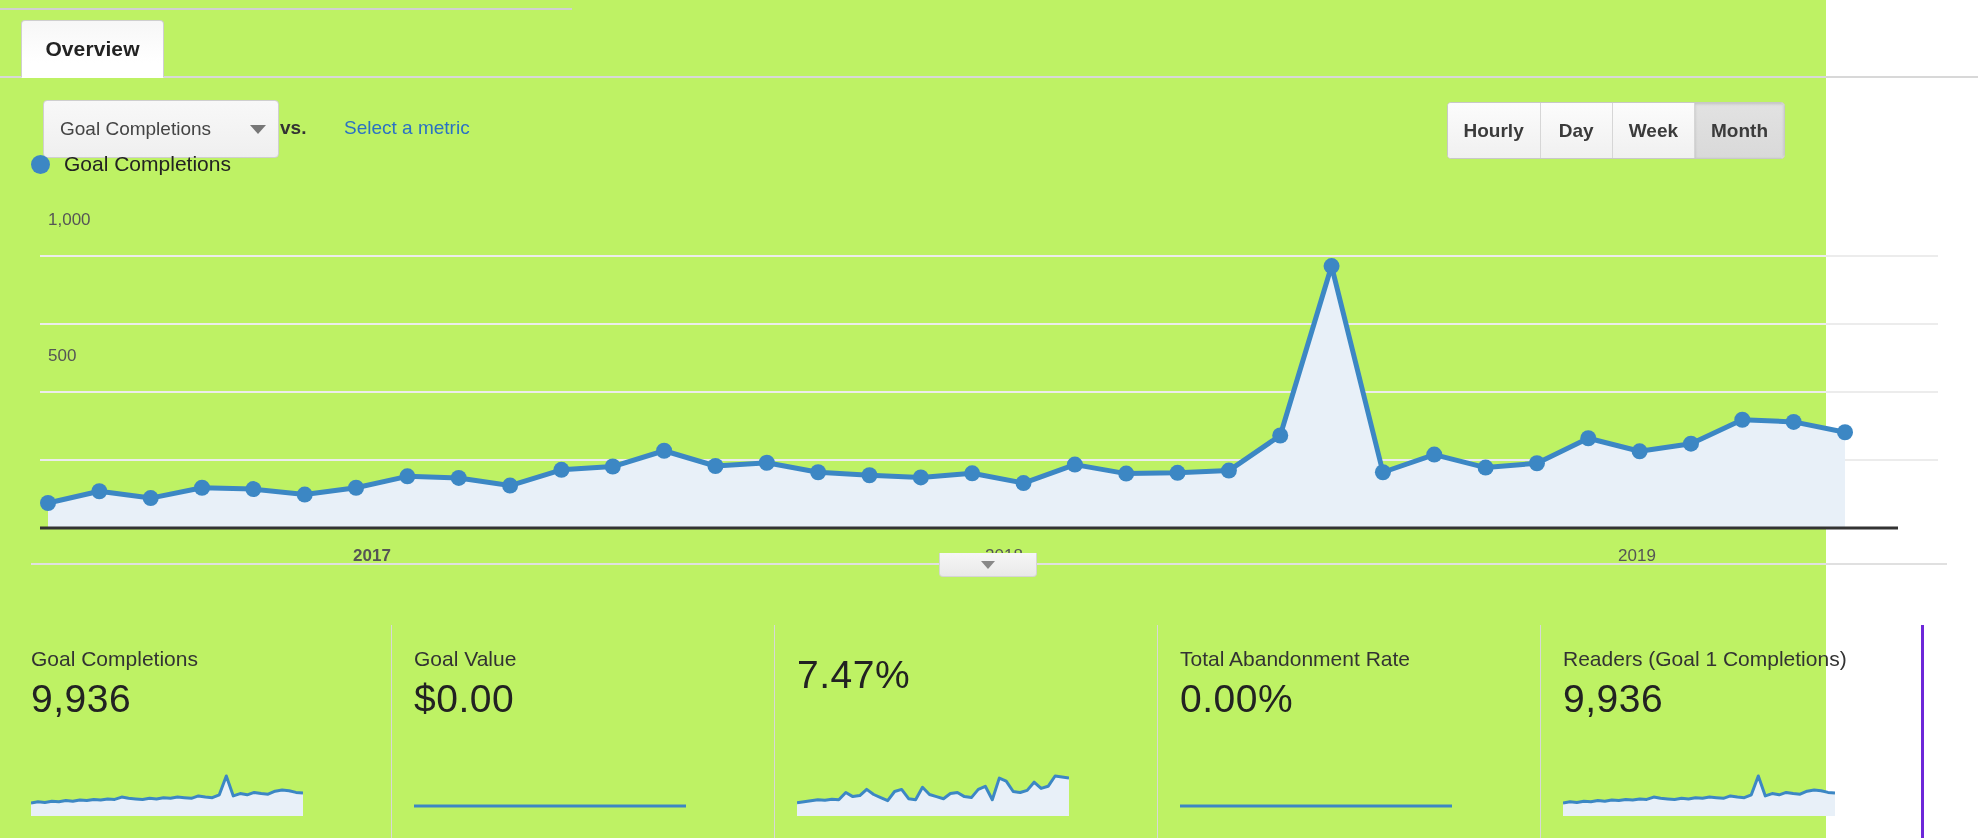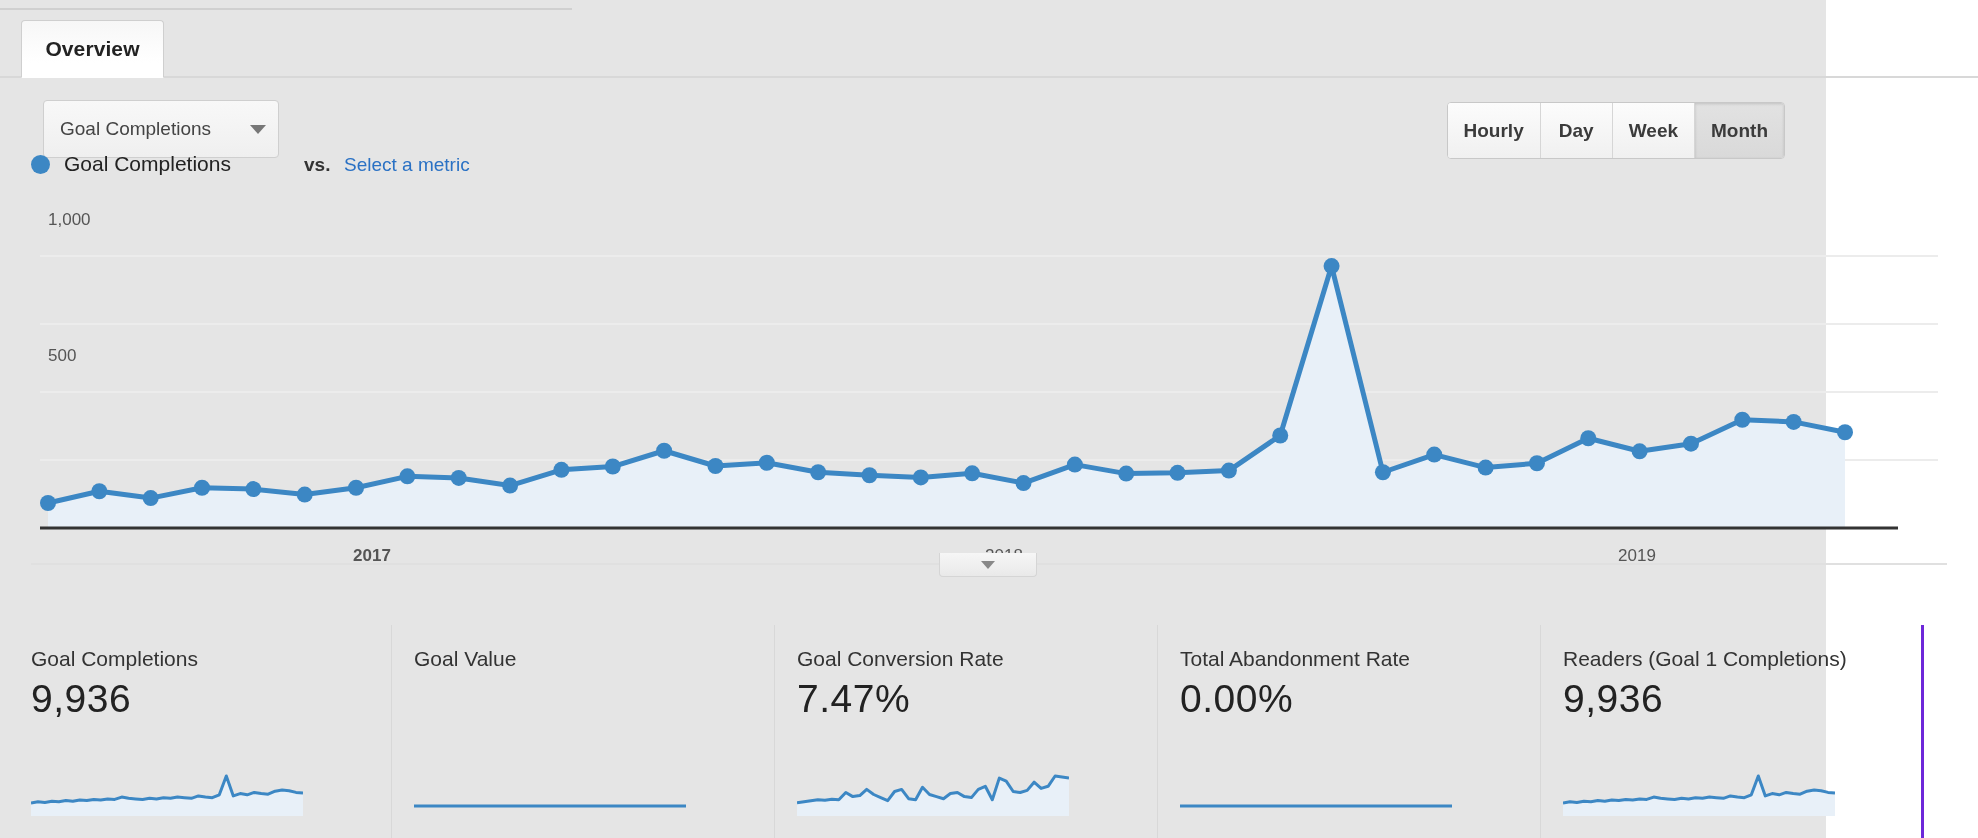--- a/index.html
+++ b/index.html
@@ -4,21 +4,21 @@
 <style>
   * { box-sizing: border-box; }
   html, body {
     margin: 0; padding: 0;
     width: 1978px; height: 838px;
     background: #ffffff;
     font-family: "Liberation Sans", sans-serif;
     color: #333;
     overflow: hidden;
   }
-  .page { position: relative; width: 1826px; height: 838px; background:#e5e5e5; }
+  .page { position: relative; width: 1826px; height: 838px; background:#bef264; }
 
   
   .top-rule {
     position: absolute; left: 0; top: 8px; width: 572px; height: 2px;
     background: #d0d0d0;
   }
   .tabstrip-rule {
     position: absolute; left: 0; top: 76px; width: 1978px; height: 2px;
     background: #d8d8d8;
   }
@@ -45,26 +45,26 @@
   }
   .metric-select-label { font-size: 19px; color: #444; flex: 1; }
   .caret {
     width: 0; height: 0;
     border-left: 8px solid transparent;
     border-right: 8px solid transparent;
     border-top: 9px solid #777;
     margin-left: 8px;
   }
   .vs-label {
-    position: absolute; left: 304px; top: 117px;
-    font-size: 19px; font-weight: bold; color: #333; margin-top: 37px;
+    position: absolute; left: 280px; top: 117px;
+    font-size: 19px; font-weight: bold; color: #333;
   }
   .select-metric-link {
     position: absolute; left: 344px; top: 117px;
-    font-size: 19px; color: #2a71c4; cursor: pointer; margin-top: 37px;
+    font-size: 19px; color: #2a71c4; cursor: pointer;
   }
 
   
   .segmented {
     position: absolute; right: 41px; top: 102px; height: 57px;
     display: flex; border: 1px solid #c8c8c8; border-radius: 4px;
     overflow: hidden; background: #fff;
   }
   .seg {
     display: flex; align-items: center; justify-content: center;
@@ -224,26 +224,26 @@
       <div class="card">
         <div class="card-title">Goal Completions</div>
         <div class="card-value">9,936</div>
         <svg class="spark" width="272" height="48">
           <polygon points="0,48 0.0,35.0 7.0,33.8 13.9,34.4 20.9,33.2 27.9,33.8 34.9,32.6 41.8,33.2 48.8,32.0 55.8,32.6 62.8,31.4 69.7,32.0 76.7,30.9 83.7,31.4 90.7,29.1 97.6,30.3 104.6,30.9 111.6,31.4 118.6,30.3 125.5,30.9 132.5,29.7 139.5,30.3 146.5,29.1 153.4,29.7 160.4,30.3 167.4,27.9 174.4,29.1 181.3,29.7 188.3,26.8 195.3,8.0 202.3,27.9 209.2,25.6 216.2,26.8 223.2,24.4 230.2,25.6 237.1,26.2 244.1,23.2 251.1,22.1 258.1,22.7 265.0,24.4 272.0,25.0 272,48" fill="#e8f0f8"></polygon>
           <polyline points="0.0,35.0 7.0,33.8 13.9,34.4 20.9,33.2 27.9,33.8 34.9,32.6 41.8,33.2 48.8,32.0 55.8,32.6 62.8,31.4 69.7,32.0 76.7,30.9 83.7,31.4 90.7,29.1 97.6,30.3 104.6,30.9 111.6,31.4 118.6,30.3 125.5,30.9 132.5,29.7 139.5,30.3 146.5,29.1 153.4,29.7 160.4,30.3 167.4,27.9 174.4,29.1 181.3,29.7 188.3,26.8 195.3,8.0 202.3,27.9 209.2,25.6 216.2,26.8 223.2,24.4 230.2,25.6 237.1,26.2 244.1,23.2 251.1,22.1 258.1,22.7 265.0,24.4 272.0,25.0" fill="none" stroke="#3c87c4" stroke-width="3" stroke-linejoin="round"></polyline>
         </svg>
       </div>
       <div class="card">
         <div class="card-title">Goal Value</div>
+        <div class="card-value">$0.00</div>
         <svg class="spark" width="272" height="48">
           <polyline points="0.0,38.0 7.0,38.0 13.9,38.0 20.9,38.0 27.9,38.0 34.9,38.0 41.8,38.0 48.8,38.0 55.8,38.0 62.8,38.0 69.7,38.0 76.7,38.0 83.7,38.0 90.7,38.0 97.6,38.0 104.6,38.0 111.6,38.0 118.6,38.0 125.5,38.0 132.5,38.0 139.5,38.0 146.5,38.0 153.4,38.0 160.4,38.0 167.4,38.0 174.4,38.0 181.3,38.0 188.3,38.0 195.3,38.0 202.3,38.0 209.2,38.0 216.2,38.0 223.2,38.0 230.2,38.0 237.1,38.0 244.1,38.0 251.1,38.0 258.1,38.0 265.0,38.0 272.0,38.0" fill="none" stroke="#3c87c4" stroke-width="3" stroke-linejoin="round"></polyline>
         </svg>
       </div>
       <div class="card">
-        <div class="card-title">Goal Conversion Rate</div>
         <div class="card-value">7.47%</div>
         <svg class="spark" width="272" height="48">
           <polygon points="0,48 0.0,34.8 7.0,33.8 13.9,32.7 20.9,31.7 27.9,32.2 34.9,31.2 41.8,31.7 48.8,24.5 55.8,28.6 62.8,27.6 69.7,21.4 76.7,26.5 83.7,29.6 90.7,32.7 97.6,23.5 104.6,21.4 111.6,30.7 118.6,31.7 125.5,19.3 132.5,26.5 139.5,28.6 146.5,30.7 153.4,25.5 160.4,24.5 167.4,28.6 174.4,29.6 181.3,21.4 188.3,18.3 195.3,31.7 202.3,10.1 209.2,13.2 216.2,23.5 223.2,24.5 230.2,22.4 237.1,14.2 244.1,20.4 251.1,18.3 258.1,8.0 265.0,9.0 272.0,10.1 272,48" fill="#e8f0f8"></polygon>
           <polyline points="0.0,34.8 7.0,33.8 13.9,32.7 20.9,31.7 27.9,32.2 34.9,31.2 41.8,31.7 48.8,24.5 55.8,28.6 62.8,27.6 69.7,21.4 76.7,26.5 83.7,29.6 90.7,32.7 97.6,23.5 104.6,21.4 111.6,30.7 118.6,31.7 125.5,19.3 132.5,26.5 139.5,28.6 146.5,30.7 153.4,25.5 160.4,24.5 167.4,28.6 174.4,29.6 181.3,21.4 188.3,18.3 195.3,31.7 202.3,10.1 209.2,13.2 216.2,23.5 223.2,24.5 230.2,22.4 237.1,14.2 244.1,20.4 251.1,18.3 258.1,8.0 265.0,9.0 272.0,10.1" fill="none" stroke="#3c87c4" stroke-width="3" stroke-linejoin="round"></polyline>
         </svg>
       </div>
       <div class="card">
         <div class="card-title">Total Abandonment Rate</div>
         <div class="card-value">0.00%</div>
         <svg class="spark" width="272" height="48">

